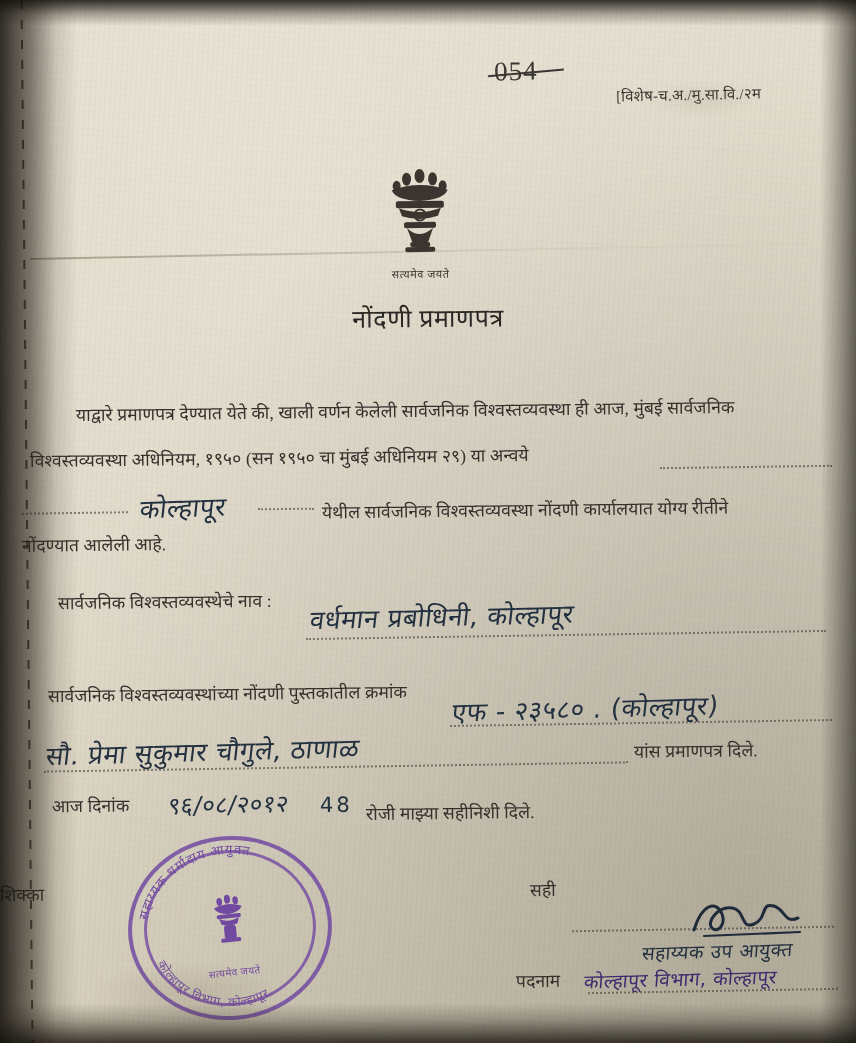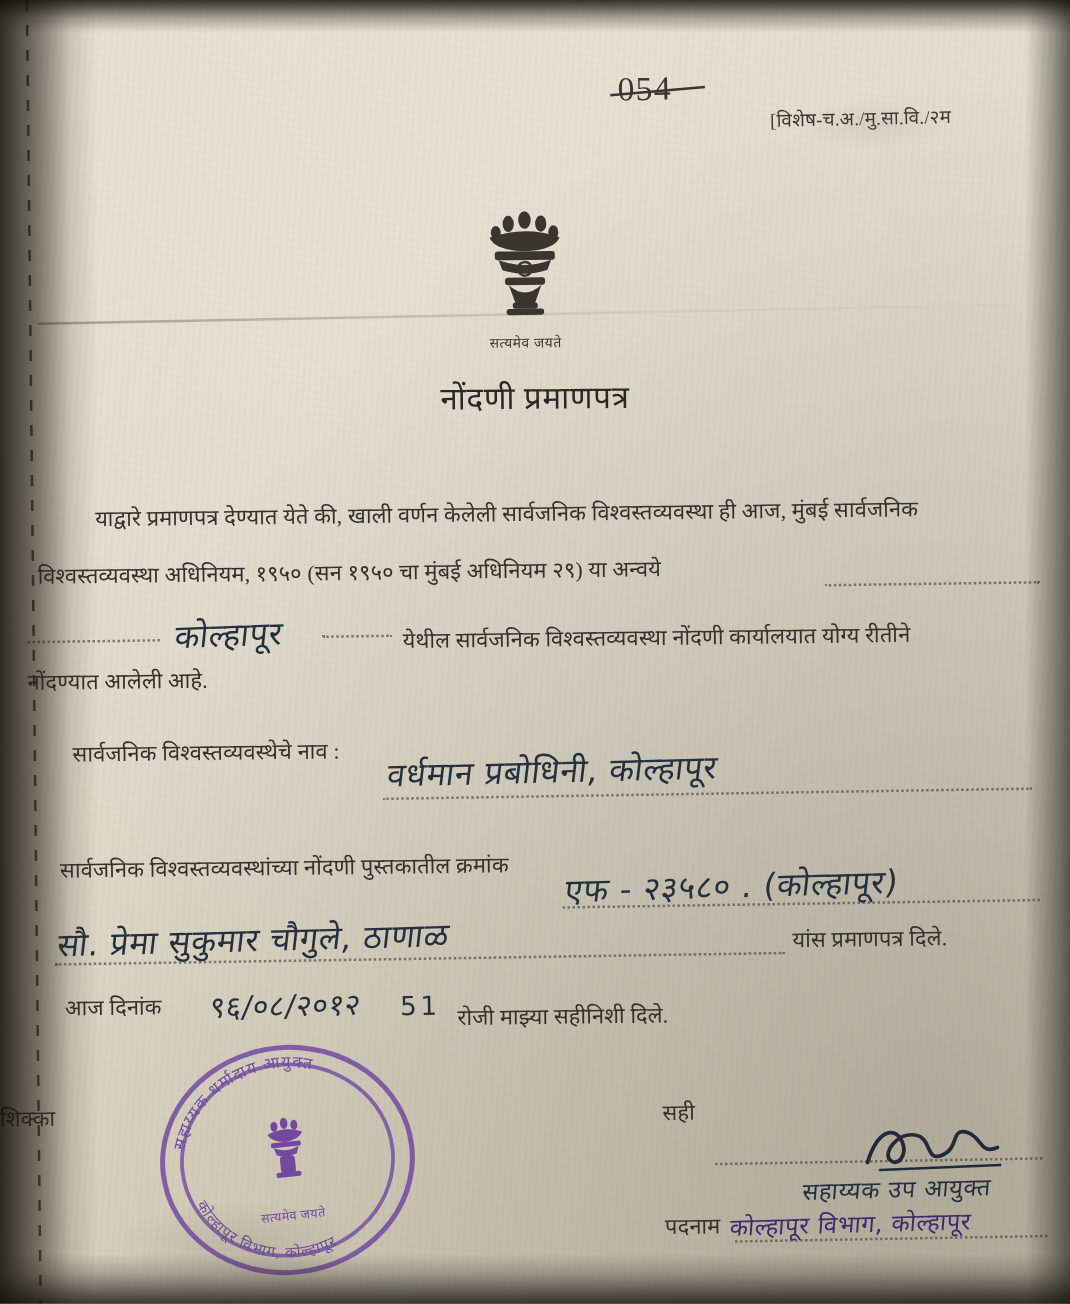--- a/index.html
+++ b/index.html
@@ -155,21 +155,21 @@
   .l2 { left: 30px; top: 445px; transform: rotate(-0.7deg); }
   .l3 { left: 322px; top: 497px; transform: rotate(-0.7deg); }
   .l4 { left: 22px; top: 532px; transform: rotate(-0.7deg); }
   .lbl-name { left: 58px; top: 589px; transform: rotate(-0.7deg); }
   .lbl-reg  { left: 48px; top: 681px; transform: rotate(-0.7deg); }
   .lbl-given{ left: 634px; top: 738px; transform: rotate(-0.7deg); }
   .lbl-date { left: 52px; top: 793px; transform: rotate(-0.7deg); }
   .lbl-date2{ left: 366px; top: 800px; transform: rotate(-0.7deg); }
   .lbl-stamp{ left: 0px; top: 882px; transform: rotate(-0.7deg); }
   .lbl-sign { left: 530px; top: 877px; transform: rotate(-0.7deg); }
-  .lbl-desig{ left: 532px; top: 968px; transform: rotate(-0.7deg); }
+  .lbl-desig{ left: 516px; top: 968px; transform: rotate(-0.7deg); }
   
   .dots {
     position: absolute;
     border-bottom: 2px dotted rgba(70,64,56,0.62);
     height: 0;
   }
   
   .hand {
     position: absolute;
     font-family: "DejaVu Sans", sans-serif;
@@ -312,21 +312,21 @@
     <div class="abs body-line lbl-sign">सही</div>
     <div class="dots" style="left:572px; top:928px; width:262px; transform:rotate(-1deg);"></div>
     <div class="abs body-line lbl-desig">पदनाम</div>
     <div class="dots" style="left:588px; top:990px; width:250px; transform:rotate(-1deg);"></div>
 
     <div class="hand big hw-city">कोल्हापूर</div>
     <div class="hand big hw-trust">वर्धमान प्रबोधिनी, कोल्हापूर</div>
     <div class="hand big hw-regno">एफ - २३५८० . (कोल्हापूर)</div>
     <div class="hand big hw-person">सौ. प्रेमा सुकुमार चौगुले, ठाणाळ</div>
     <div class="hand hw-date">९६/०८/२०१२</div>
-    <div class="hand hw-dots">51</div>
+    <div class="hand hw-dots">48</div>
     <div class="hand hw-desig1">सहाय्यक उप आयुक्त</div>
     <div class="hand hw-desig2">कोल्हापूर विभाग, कोल्हापूर</div>
 
     <svg class="signature" viewBox="0 0 120 52">
       <path d="M6 40 C14 14, 28 10, 34 24 C38 34, 30 44, 24 38 C18 32, 30 16, 44 18 C58 20, 52 40, 66 34 C80 28, 72 12, 86 16 C98 20, 96 34, 110 28" fill="none" stroke="#1f2b3a" stroke-width="3" stroke-linecap="round"></path>
       <path d="M16 46 L112 42" fill="none" stroke="#1f2b3a" stroke-width="2.2" stroke-linecap="round"></path>
     </svg>
 
     <div class="rubber-stamp">
       <div class="stamp-ring"></div>

